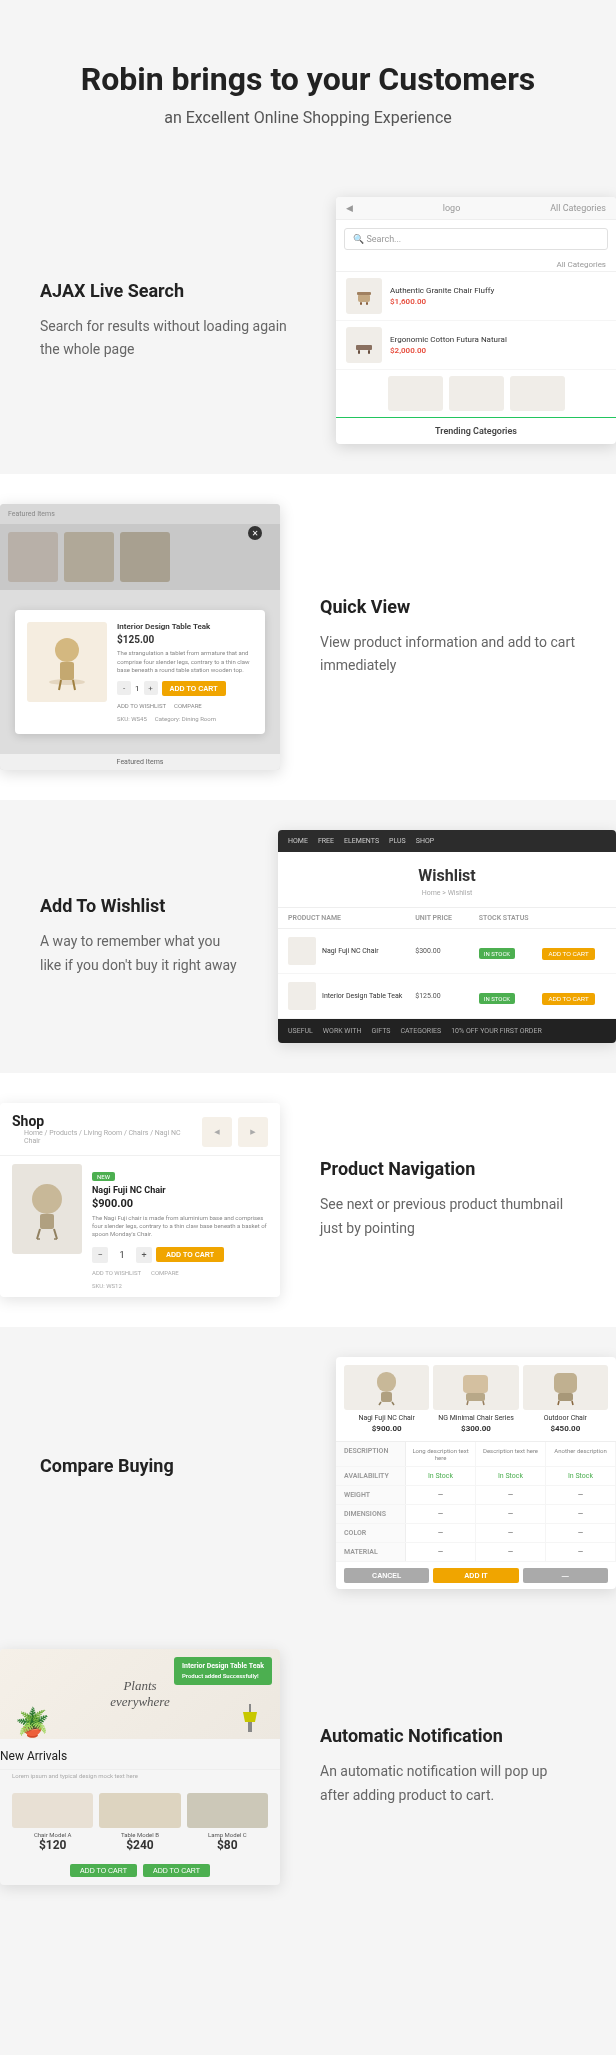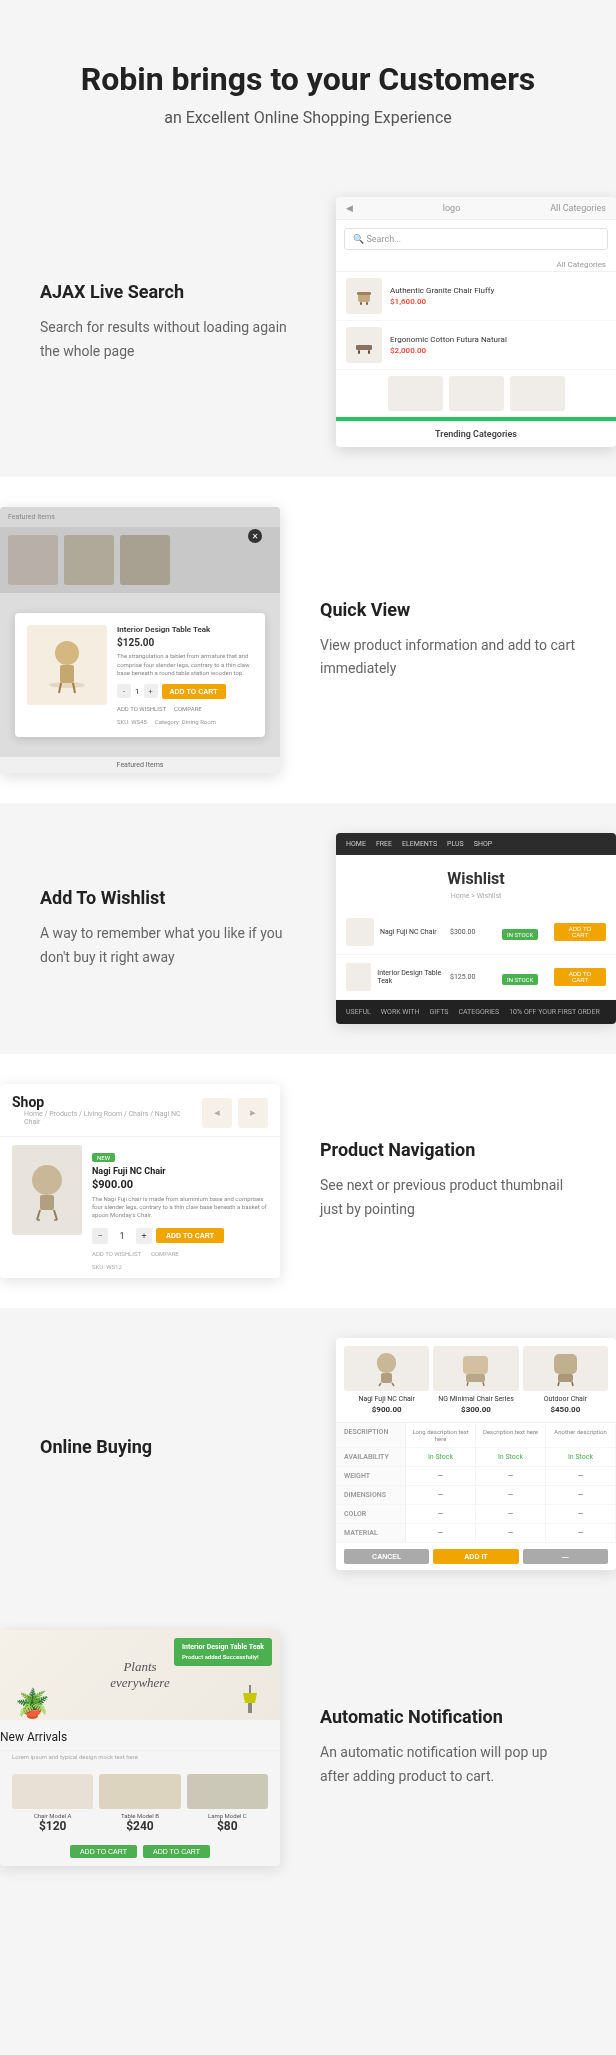--- a/index.html
+++ b/index.html
@@ -129,21 +129,21 @@
       font-size: 8px;
       color: #e74c3c;
       font-weight: 600;
     }
     .ajax-trending {
       text-align: center;
       font-size: 9px;
       font-weight: 600;
       color: #444;
       padding: 8px;
-      border-top: 4px solid #22c55e;
+      border-top: 1px solid #22c55e;
     }
     .ajax-cat-row {
       display: flex;
       gap: 6px;
       padding: 6px 10px;
       justify-content: center;
     }
     .ajax-cat-item {
       width: 55px;
       height: 35px;
@@ -262,21 +262,21 @@
     .qv-featured {
       background: #f0f0f0;
       text-align: center;
       font-size: 7px;
       color: #666;
       padding: 4px;
     }
 
     
     .wishlist-mock {
-      width: 280px;
+      width: 338px;
       background: #fff;
       border-radius: 4px;
       box-shadow: 0 3px 15px rgba(0,0,0,0.12);
       overflow: hidden;
     }
     .wishlist-nav {
       background: #2c2c2c;
       height: 22px;
       display: flex;
       align-items: center;
@@ -695,20 +695,26 @@
       <div class="wishlist-mock">
         <div class="wishlist-nav">
           <span class="wl-nav-item">HOME</span>
           <span class="wl-nav-item">FREE</span>
           <span class="wl-nav-item">ELEMENTS</span>
           <span class="wl-nav-item">PLUS</span>
           <span class="wl-nav-item">SHOP</span>
         </div>
         <div class="wishlist-title">Wishlist</div>
         <div class="wishlist-breadcrumb">Home &gt; Wishlist</div>
+        <div class="wishlist-table-header">
+          <span class="wl-col-name">PRODUCT NAME</span>
+          <span class="wl-col-price">UNIT PRICE</span>
+          <span class="wl-col-status">STOCK STATUS</span>
+          <span class="wl-col-action"></span>
+        </div>
         <div class="wl-row">
           <div class="wl-product-info">
             <div class="wl-thumb"></div>
             <span class="wl-product-name">Nagi Fuji NC Chair</span>
           </div>
           <span class="wl-price">$300.00</span>
           <div class="wl-status">
             <span class="wl-status-badge">IN STOCK</span>
           </div>
           <div class="wl-action">
@@ -786,21 +792,21 @@
       </div>
     </div>
     <div class="feature-text">
       <h2>Product Navigation</h2>
       <p>See next or previous product thumbnail just by pointing</p>
     </div>
   </div>
 
   <div class="feature-section section-gray">
     <div class="feature-text">
-      <h2>Online Buying</h2>
+      <h2>Compare Buying</h2>
     </div>
     <div class="feature-image">
       <div class="compare-mock">
         <div class="compare-products-row">
           <div class="compare-product-card">
             <div class="compare-product-img">
               <svg width="35" height="40" viewBox="0 0 35 40">
                   <rect x="8" y="5" width="19" height="20" rx="9" fill="#c8b898"></rect>
                   <rect x="12" y="25" width="11" height="10" rx="2" fill="#b0a080"></rect>
                   <line x1="12" y1="35" x2="10" y2="38" stroke="#908060" stroke-width="1.5"></line>

